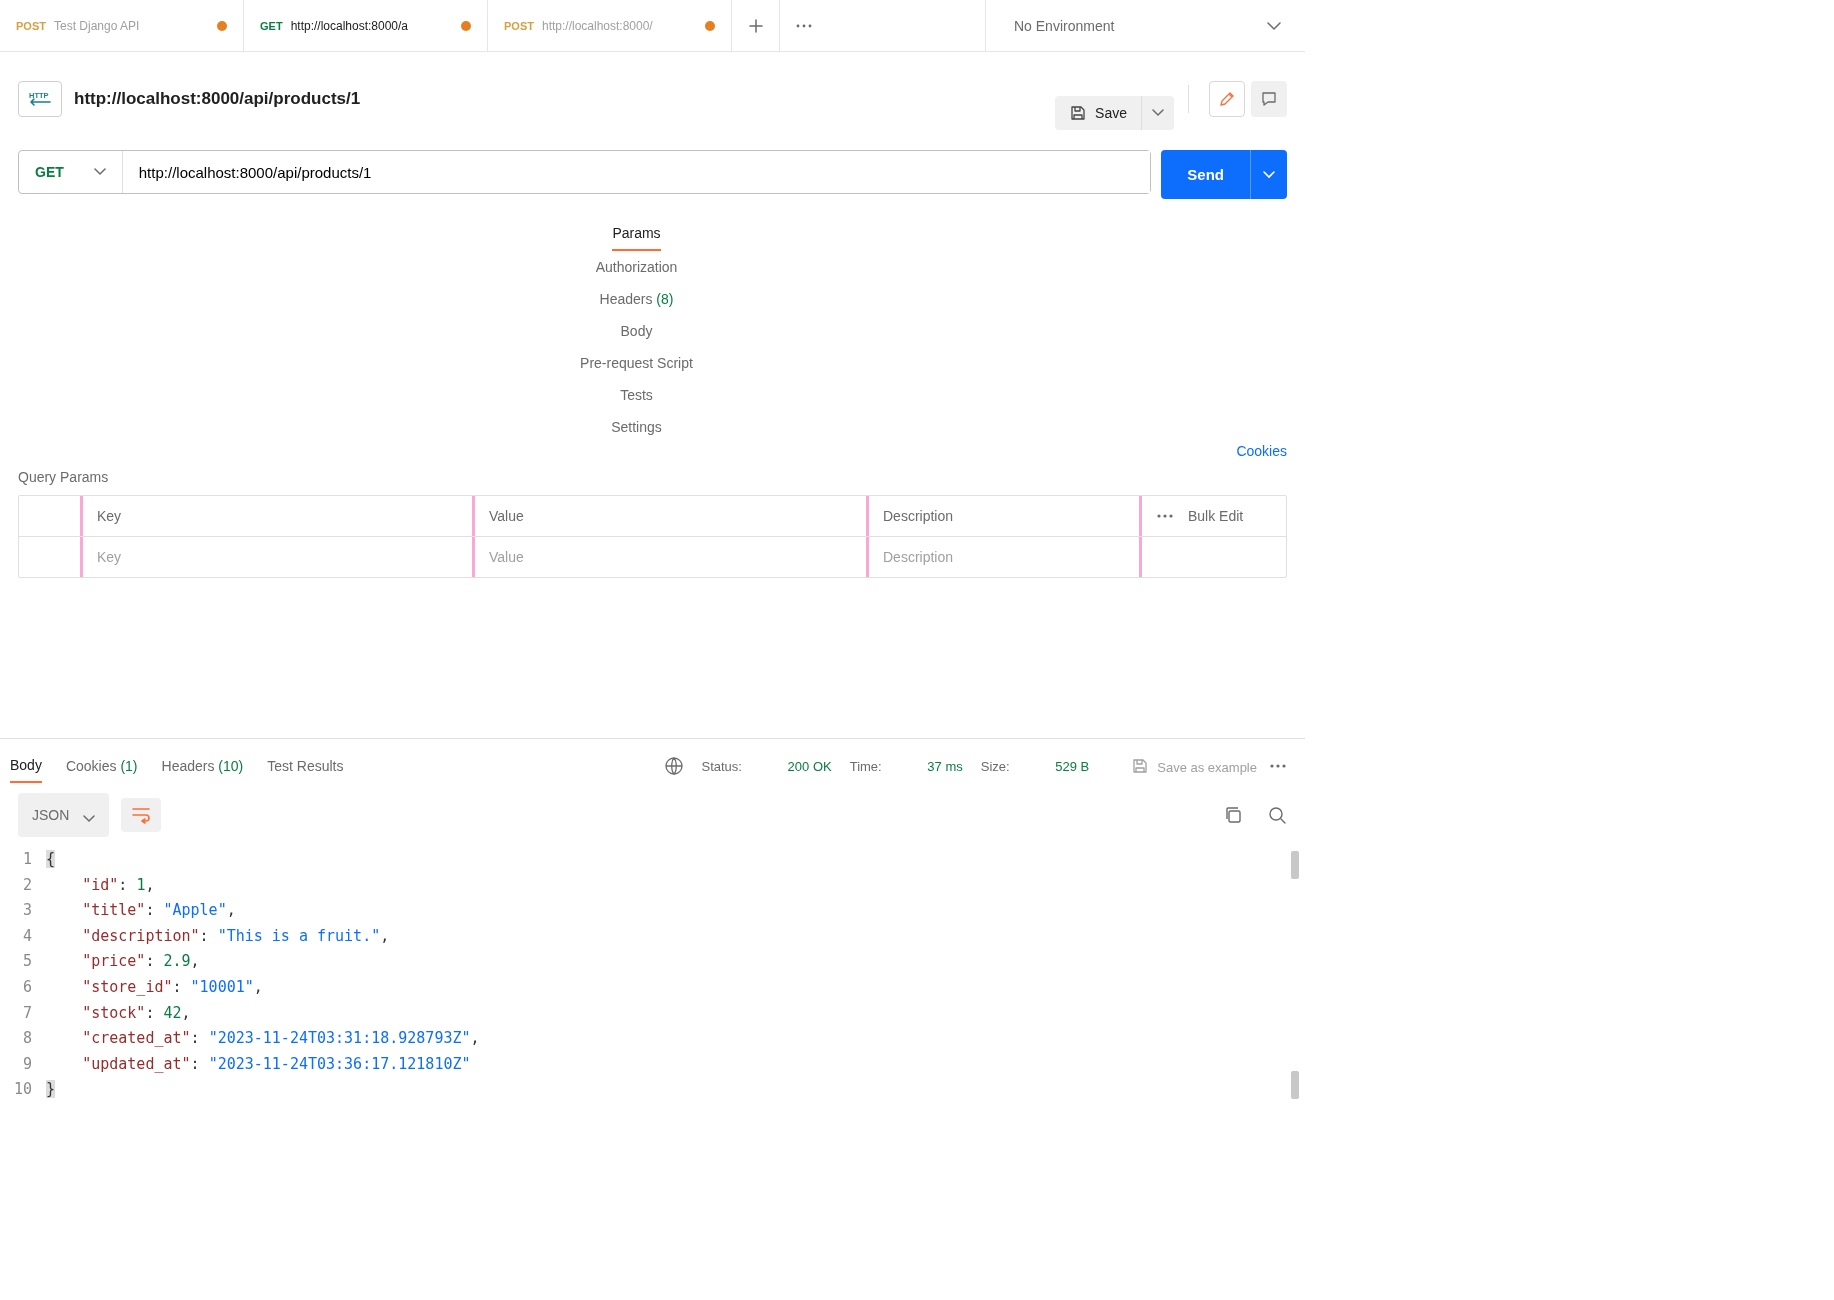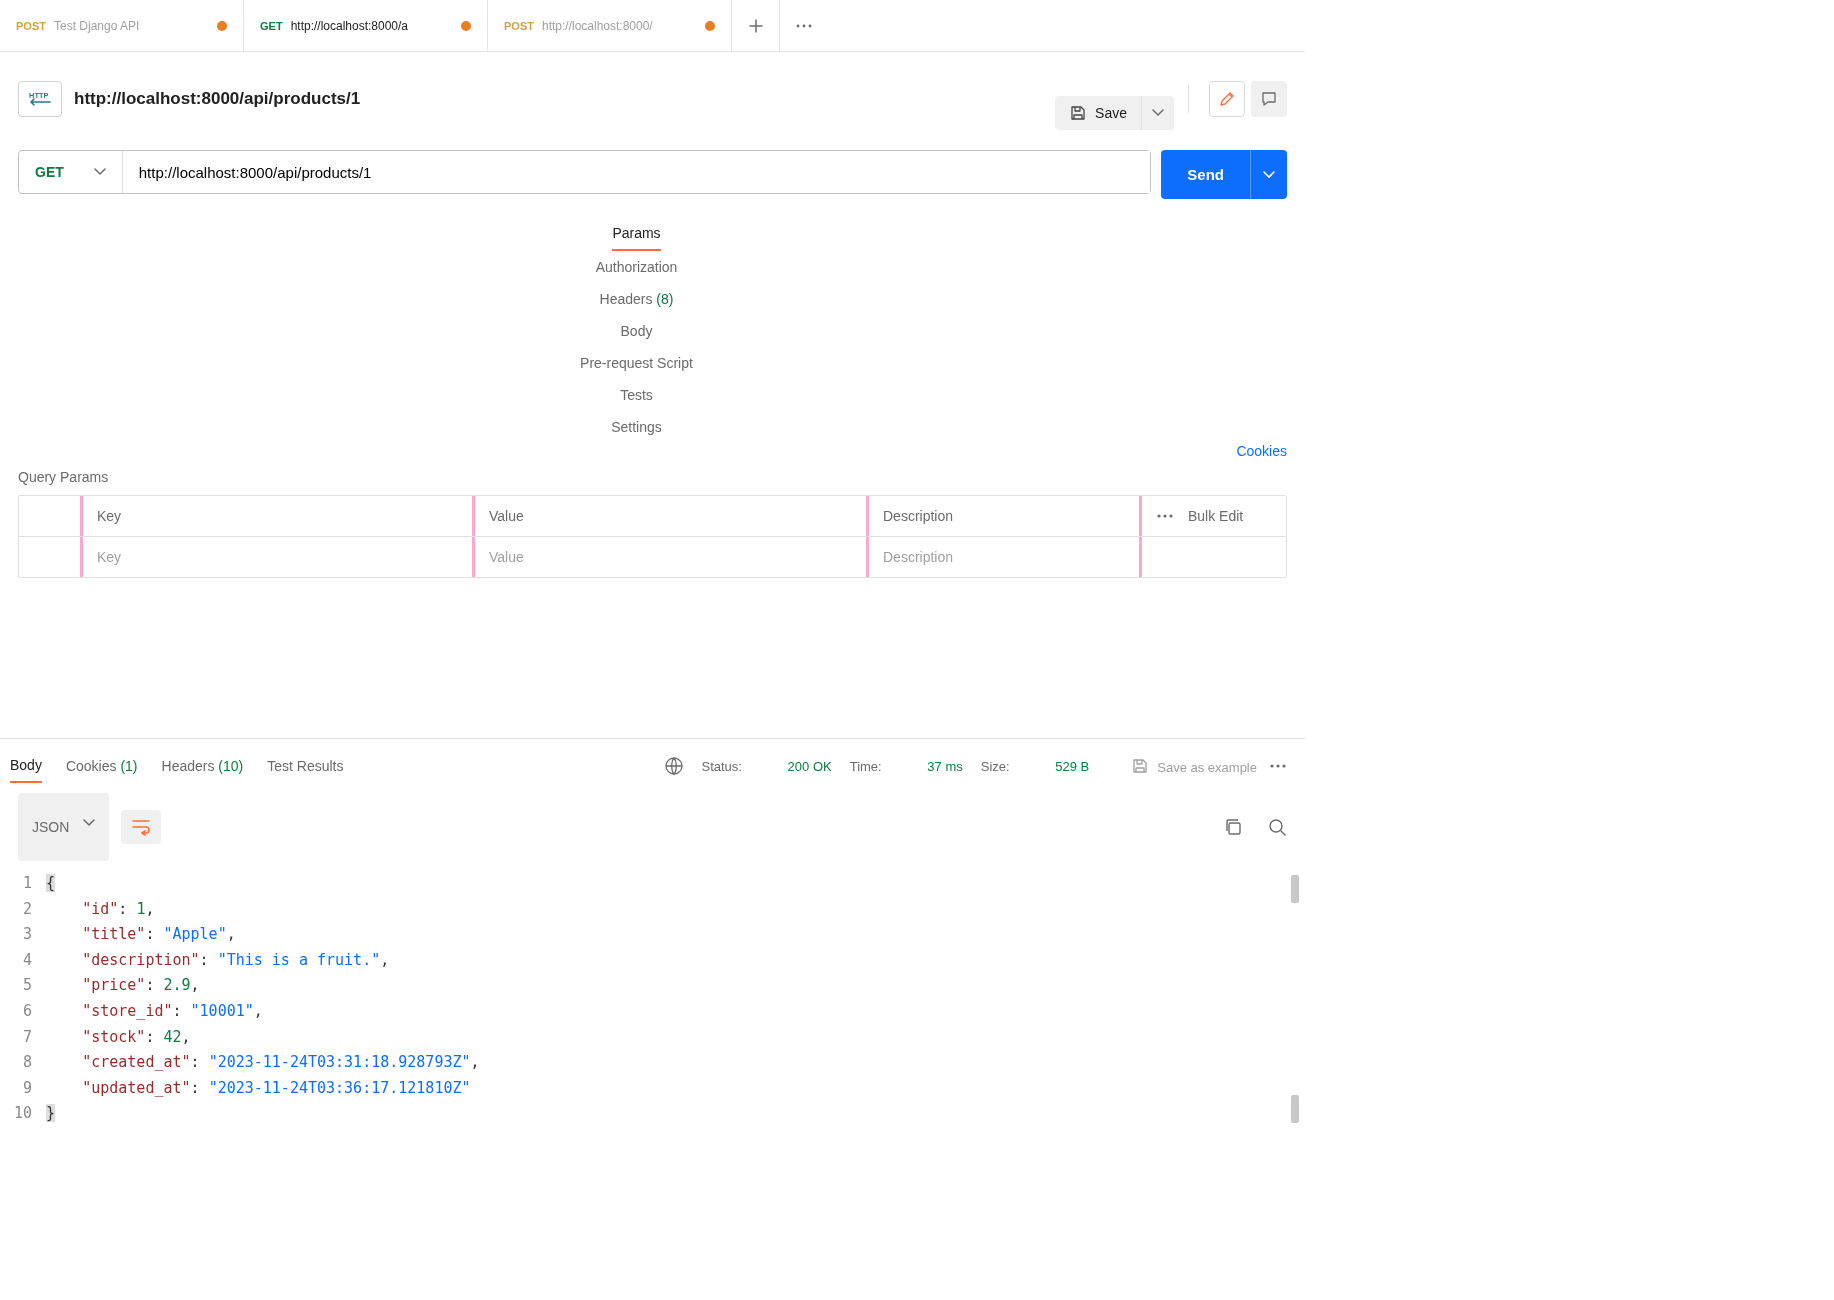--- a/index.html
+++ b/index.html
@@ -64,21 +64,21 @@
 .resp-tab.active { color: #212121; font-weight: 500; border-bottom: 2px solid #ff6c37; }
 .resp-tab .count { color: #0a7d41; }
 .resp-meta { margin-left: auto; display: flex; align-items: center; gap: 18px; font-size: 13px; color: #6b6b6b; }
 .resp-meta .ok { color: #0a7d41; margin-left: 42px; }
 .resp-actions { display: flex; align-items: center; gap: 12px; color: #a0a0a0; margin-left: 24px; }
 
 .view-row { display: flex; align-items: center; padding: 10px 18px; gap: 12px; }
 .view-seg { display: flex; background: #f0f0f0; border-radius: 4px; }
 .view-seg .seg { padding: 10px 18px; color: #6b6b6b; cursor: pointer; font-size: 14px; }
 .view-seg .seg.active { color: #212121; font-weight: 500; }
-.fmt-sel { display: flex; align-items: flex-start; background: #f0f0f0; padding: 26px 14px; border-radius: 4px; gap: 14px; color: #6b6b6b; font-size: 14px; font-weight: 500; cursor: pointer; }
+.fmt-sel { display: flex; align-items: flex-end; background: #f0f0f0; padding: 14px 14px; border-radius: 4px; gap: 14px; color: #6b6b6b; font-size: 14px; font-weight: 500; cursor: pointer; }
 .wrap-btn { background: #f0f0f0; padding: 8px 10px; border-radius: 4px; cursor: pointer; }
 .view-right { margin-left: auto; display: flex; gap: 24px; color: #6b6b6b; }
 
 .code-area { display: flex; font-family: ui-monospace, SFMono-Regular, Menlo, Consolas, monospace; font-size: 15px; padding: 0 8px 0 0; line-height: 25.6px; position: relative; }
 .gutter { text-align: right; color: #8a8a8a; padding: 0 14px; user-select: none; }
 .gutter div { }
 .code { flex: 1; white-space: pre; }
 .tok-brace { color: #333; background: #dcdcdc; }
 .tok-key { color: #9a2b2b; }
 .tok-punc { color: #333; }
@@ -116,20 +116,26 @@
         </svg>
     </div>
     <div class="tab-btn" style="border-right:none">
       <svg width="18" height="4" viewBox="0 0 18 4">
           <circle cx="3" cy="2" r="1.4" fill="#6b6b6b"></circle>
           <circle cx="9" cy="2" r="1.4" fill="#6b6b6b"></circle>
           <circle cx="15" cy="2" r="1.4" fill="#6b6b6b"></circle>
         </svg>
     </div>
   </div>
+  <div class="env-select">
+    <span>No Environment</span>
+    <svg width="14" height="9" viewBox="0 0 14 9">
+        <path d="M1 1l6 6 6-6" stroke="#6b6b6b" stroke-width="1.5" fill="none" stroke-linecap="round"></path>
+      </svg>
+  </div>
 </div>
 
 <div class="request-header">
   <div class="http-icon">
     <svg width="24" height="20" viewBox="0 0 24 20">
         <text x="1" y="9" font-size="7.5" font-weight="700" fill="#1a7f8c">HTTP</text>
         <path d="M22 13 H3 M3 13 l3 -3 M3 13 l3 3" stroke="#1a7f8c" stroke-width="1.6" fill="none" stroke-linecap="round" stroke-linejoin="round"></path>
       </svg>
   </div>
   <div class="request-title">http://localhost:8000/api/products/1</div>

